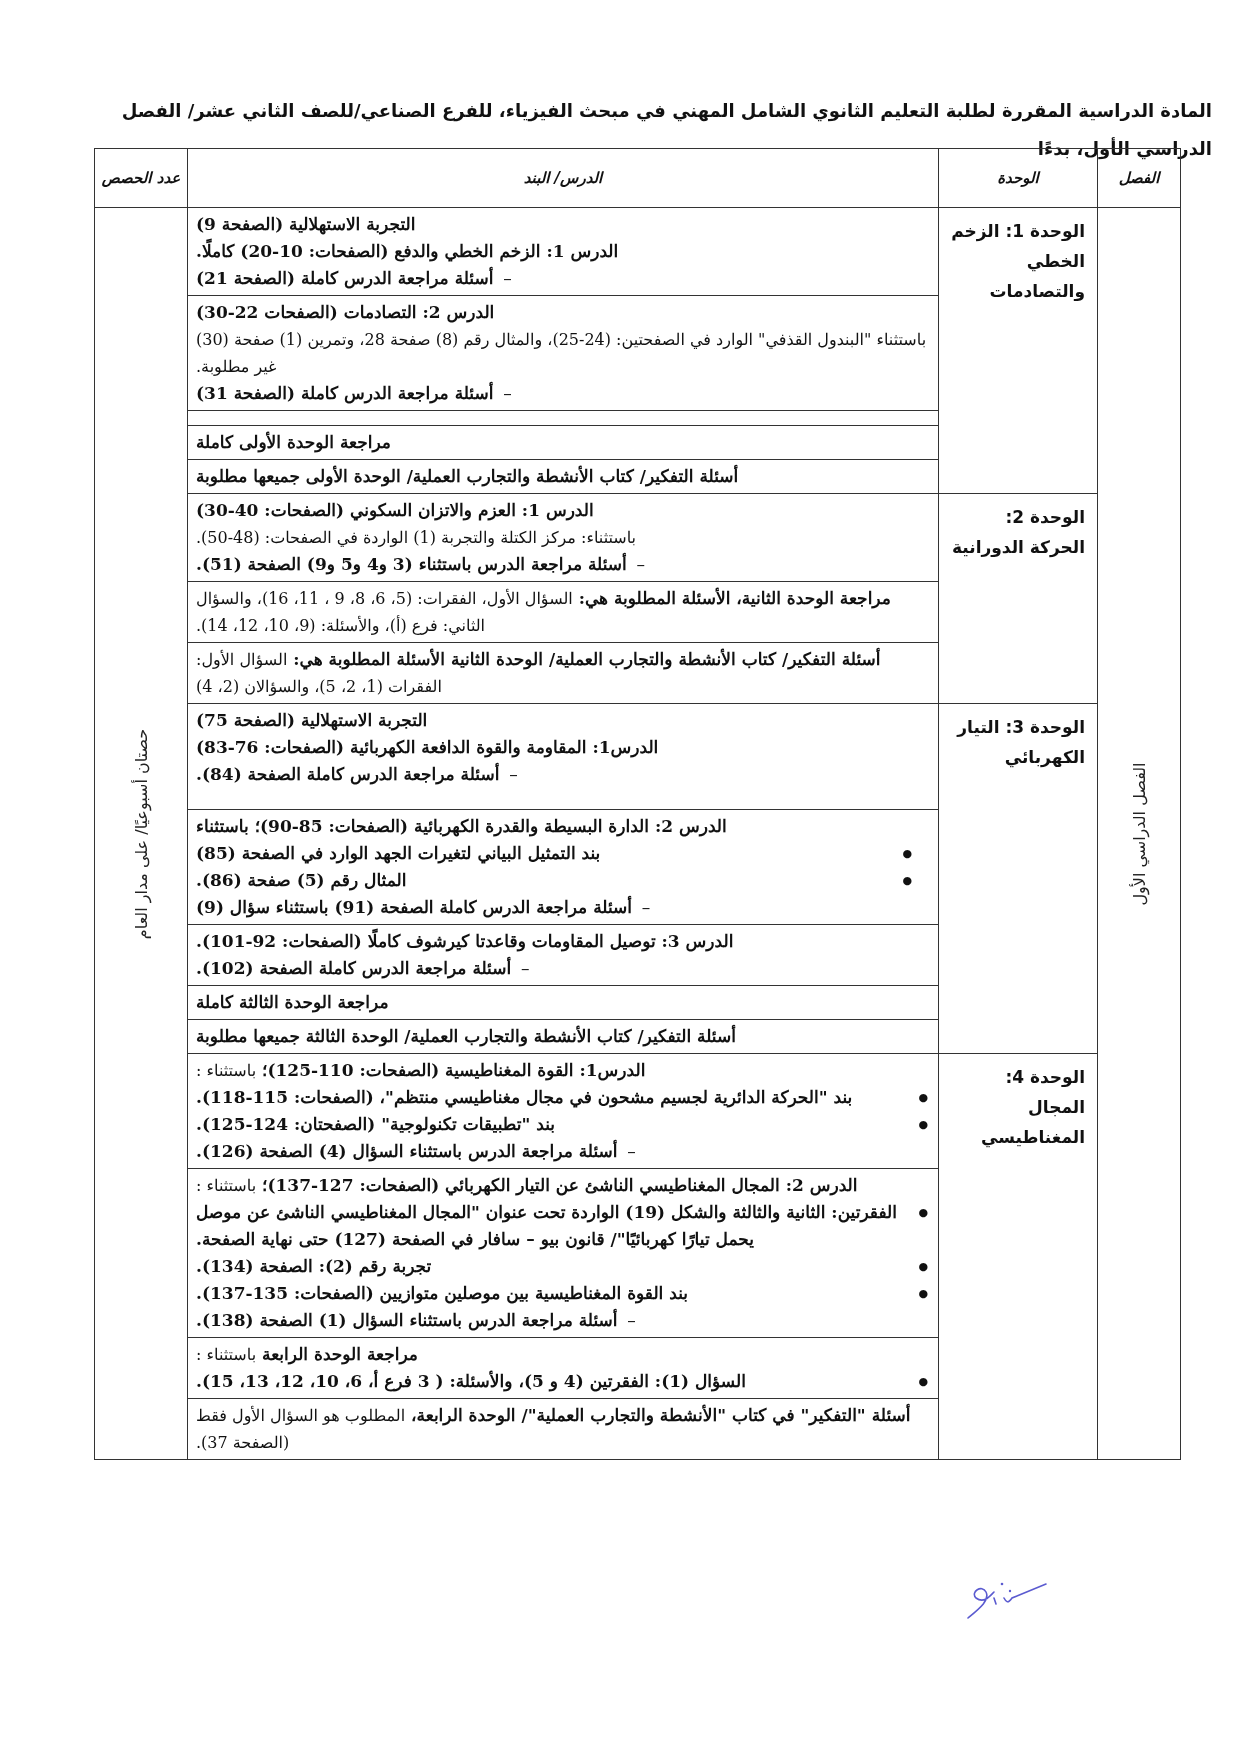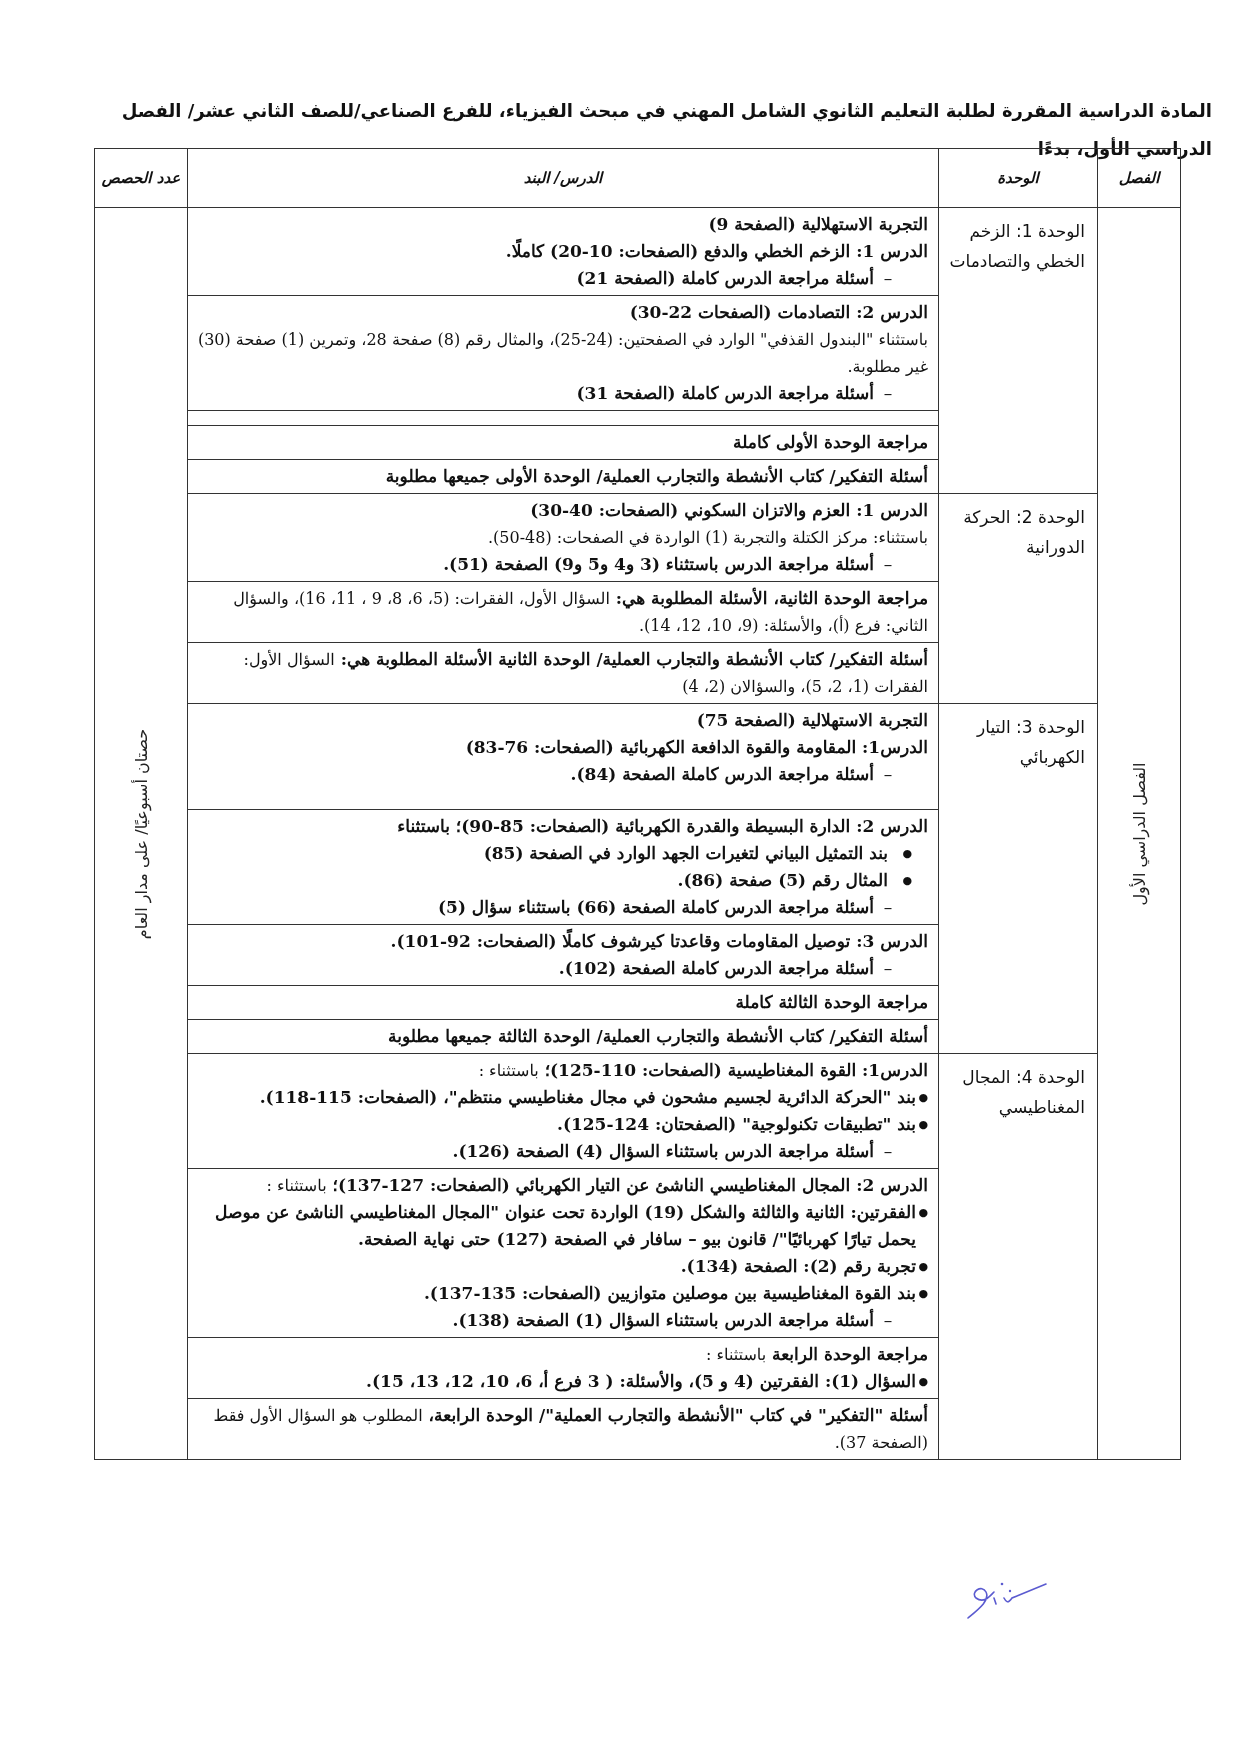--- a/index.html
+++ b/index.html
@@ -26,33 +26,33 @@
     font-weight:bold; font-size:15px; height:58px; vertical-align:middle !important;
     text-align:center;
     font-style:italic;
   }
   col.c-sem { width:83px; }
   col.c-unit { width:159px; }
   col.c-content { width:751px; }
   col.c-periods { width:93px; }
   .unit-cell {
     font-family:"DejaVu Sans", "Liberation Sans", sans-serif;
-    font-weight:normal; font-size:17px; line-height:30px;
+    font-weight:bold; font-size:17px; line-height:30px;
     padding:8px 12px 0 8px !important; text-align:right;
   }
   .vertical-cell { position:relative; }
   .vtext {
     position:absolute; left:50%; top:50%;
     transform:translate(-50%,-50%) rotate(-90deg);
     white-space:nowrap; font-family:"DejaVu Sans", "Liberation Sans", sans-serif;
     font-size:16px; color:#222;
   }
   .content-cell {
     padding:3px 10px 3px 8px !important;
-    font-size:16px; line-height:27px; text-align:right;
+    font-size:16px; line-height:27px; text-align:left;
   }
   .b { font-weight:bold; font-size:17px; }
   .ind-dash { padding-right:26px; }
   .ind-dash::before { content:"–"; display:inline-block; width:28px; text-align:center; font-weight:normal; }
   .ind-bullet { padding-right:40px; position:relative; }
   .ind-bullet::before { content:"●"; position:absolute; right:16px; font-size:11px; }
   .ind-bullet2 { padding-right:12px; position:relative; }
   .ind-bullet2::before { content:"●"; position:absolute; right:0; font-size:11px; }
   .blank-row td { height:8px; }
   .signature {
@@ -141,21 +141,21 @@
           <div class="b">الدرس1: المقاومة والقوة الدافعة الكهربائية (الصفحات: 76-83)</div>
           <div class="b ind-dash">أسئلة مراجعة الدرس كاملة الصفحة (84).</div>
           <div style="height: 18px;"></div>
         </td>
       </tr>
       <tr>
         <td class="content-cell">
           <div class="b">الدرس 2: الدارة البسيطة والقدرة الكهربائية (الصفحات: 85-90)؛ باستثناء</div>
           <div class="b ind-bullet">بند التمثيل البياني لتغيرات الجهد الوارد في الصفحة (85)</div>
           <div class="b ind-bullet">المثال رقم (5) صفحة (86).</div>
-          <div class="b ind-dash">أسئلة مراجعة الدرس كاملة الصفحة (66) باستثناء سؤال (5)</div>
+          <div class="b ind-dash">أسئلة مراجعة الدرس كاملة الصفحة (91) باستثناء سؤال (9)</div>
         </td>
       </tr>
       <tr>
         <td class="content-cell">
           <div class="b">الدرس 3: توصيل المقاومات وقاعدتا كيرشوف كاملًا (الصفحات: 92-101).</div>
           <div class="b ind-dash">أسئلة مراجعة الدرس كاملة الصفحة (102).</div>
         </td>
       </tr>
       <tr>
         <td class="content-cell">

